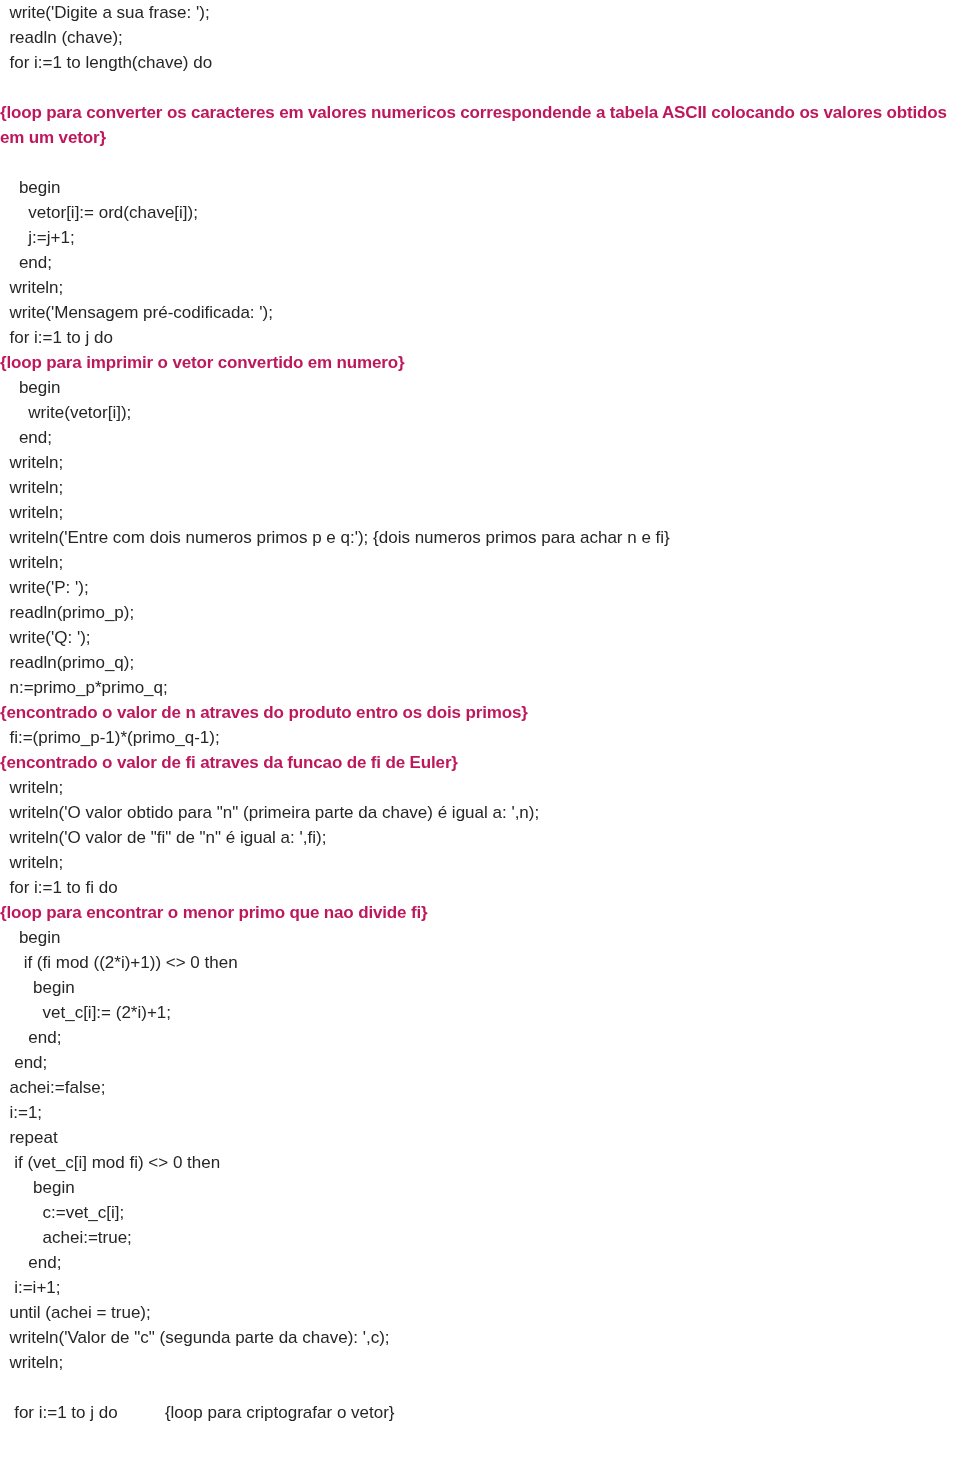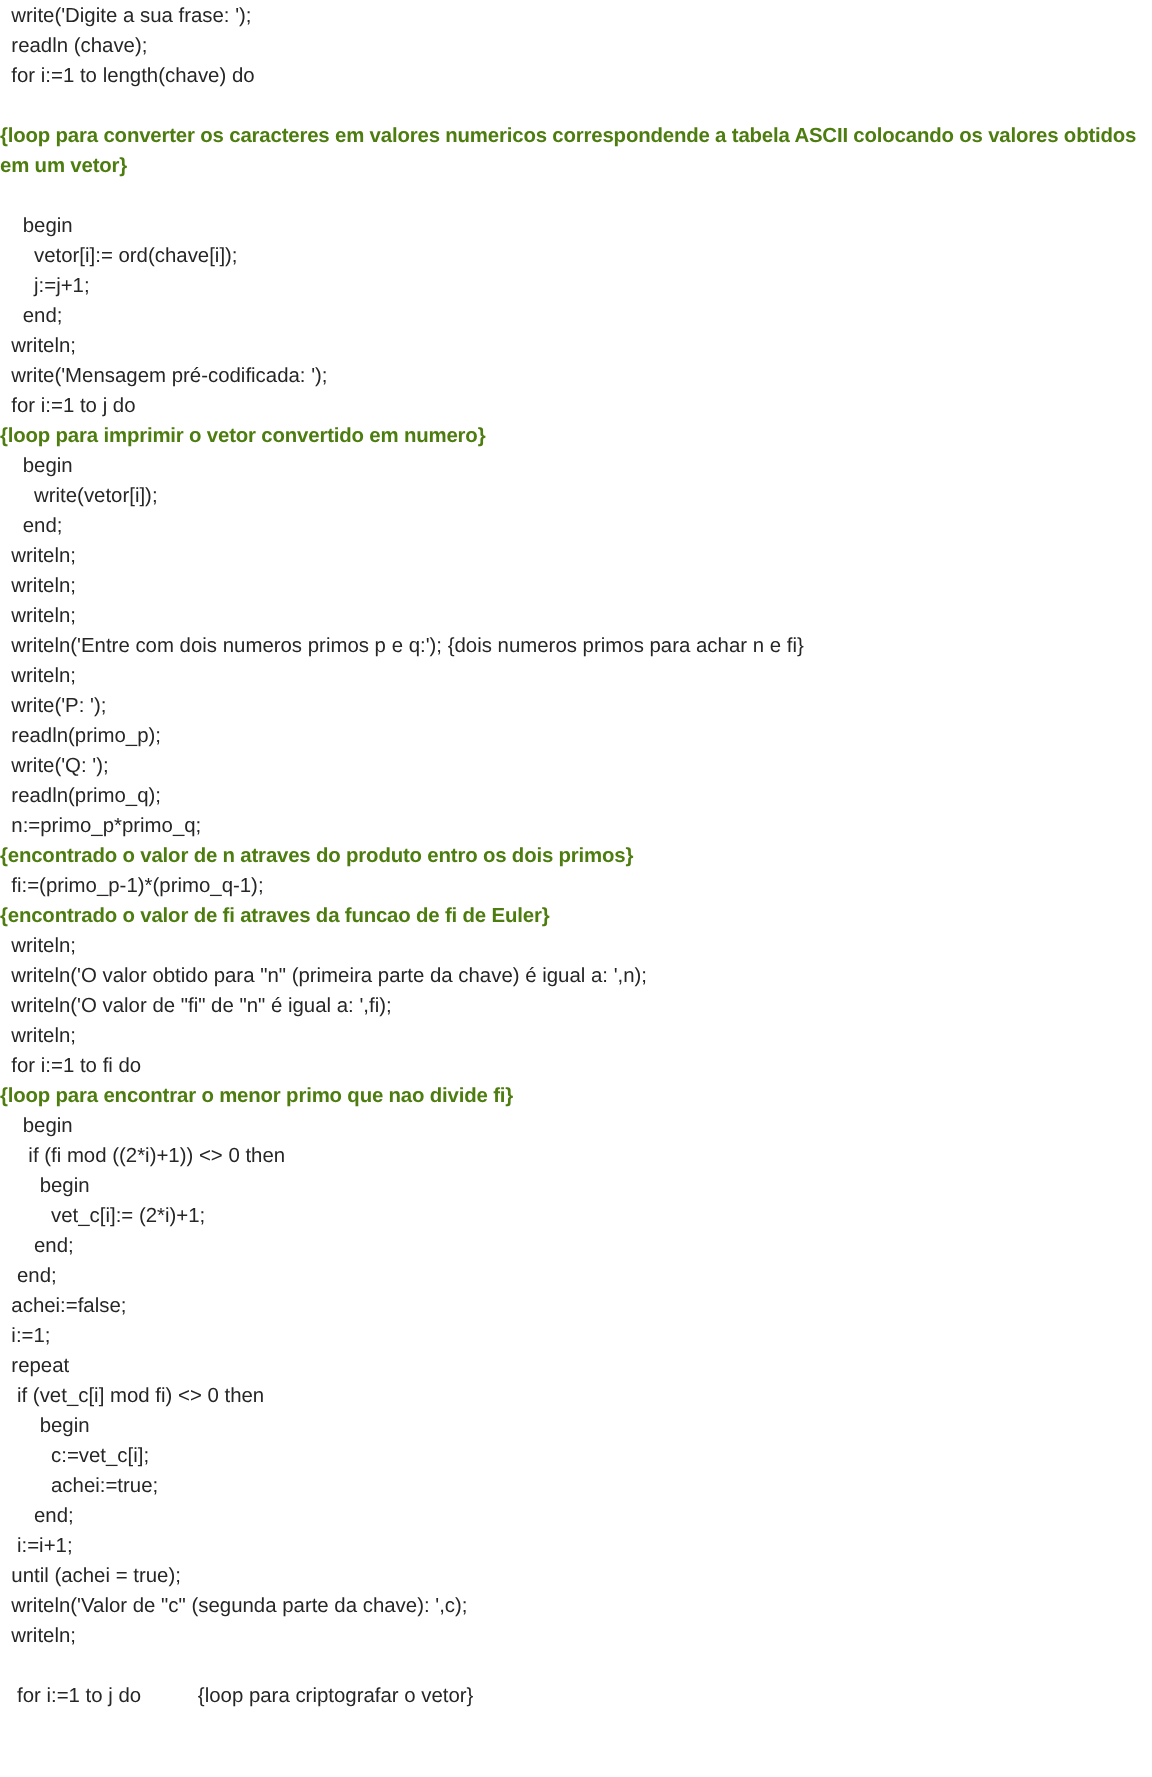--- a/index.html
+++ b/index.html
@@ -43,21 +43,21 @@
     white-space: pre-wrap;
     word-break: break-word;
     overflow-wrap: anywhere;
     font-family: Liberation Sans, sans-serif;
     font-size: 17px;
     line-height: 25px;
     color: #262626;
   }
   .code-line.comment {
     font-weight: bold;
-    color: #4d7c0f;
+    color: #be185d;
     letter-spacing: -0.15px;
   }
   .code-line.blank {
     color: transparent;
   }
 </style>
 </head>
 <body>
 
 <div id="page">

